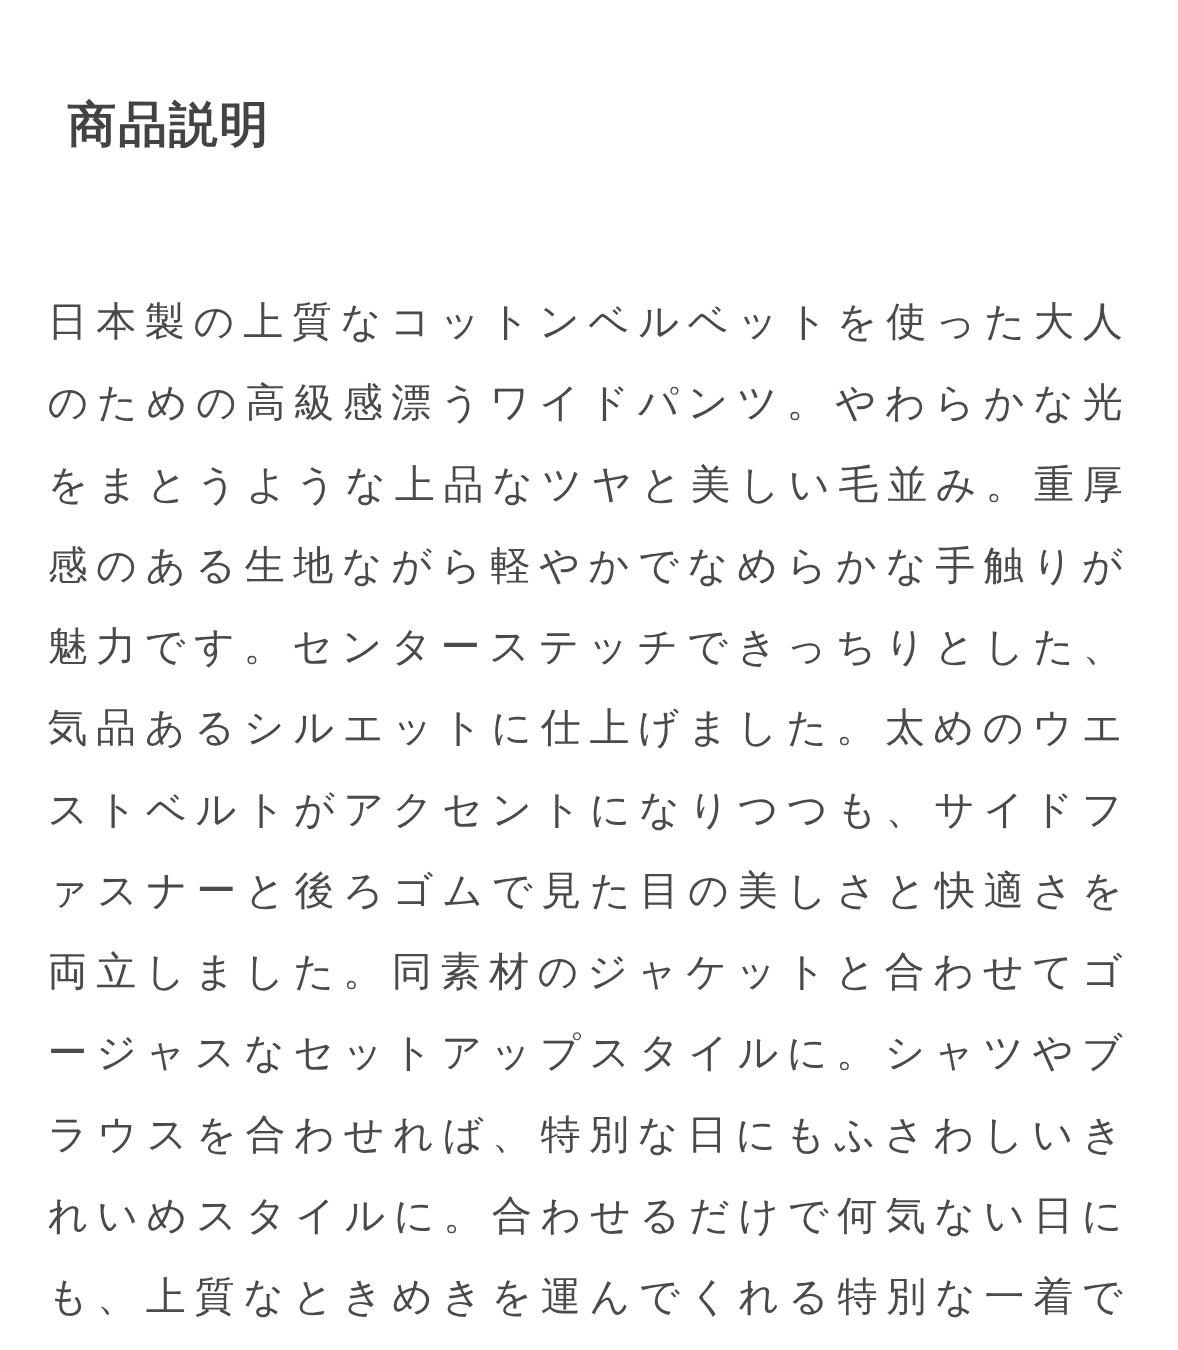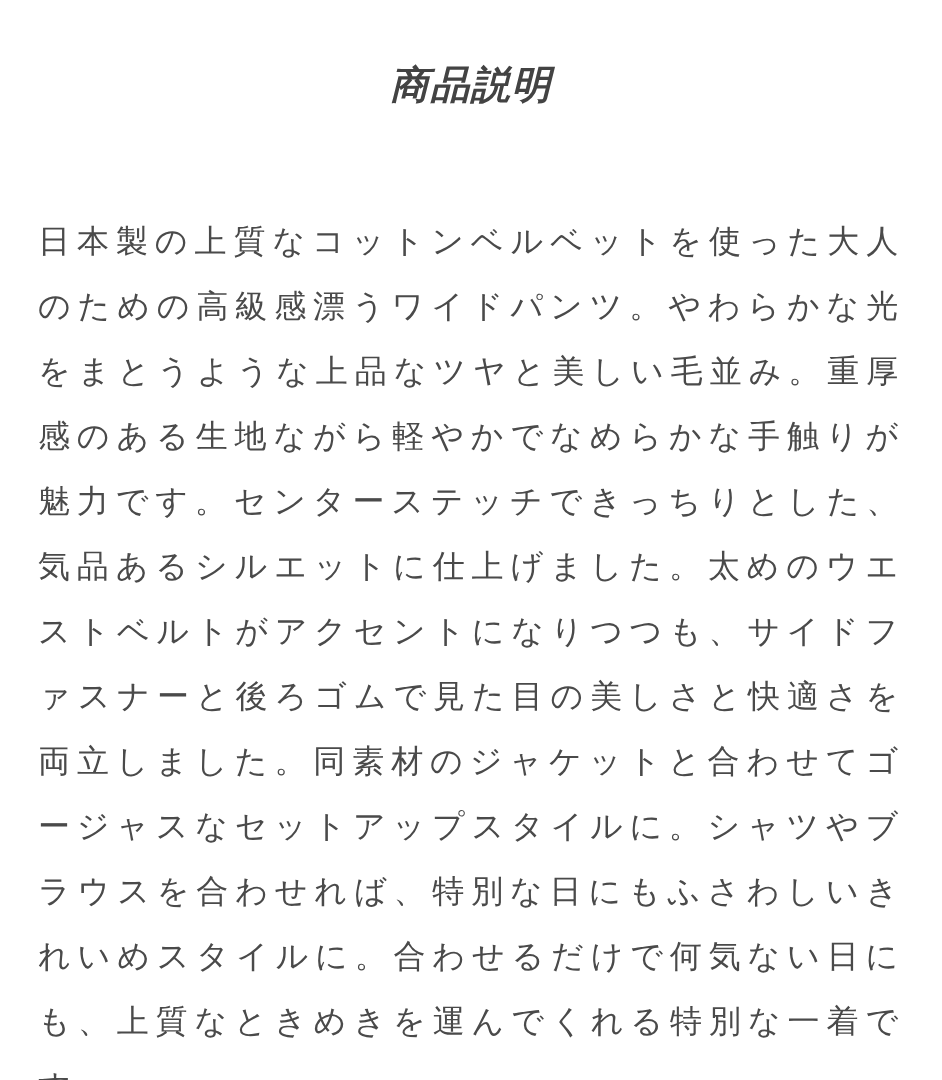--- a/index.html
+++ b/index.html
@@ -15,28 +15,26 @@
     -webkit-font-smoothing: antialiased;
   }
   .page {
     box-sizing: border-box;
     width: 942px;
     height: 1080px;
     padding: 62px 38px 0 38px;
     background: #ffffff;
   }
   .section-title {
-    margin: 0;
-    text-align: center;
+    margin: 16px;
     font-size: 39px;
     font-weight: 600;
     letter-spacing: 0.04em;
     color: #434343;
     line-height: 1.2;
-    font-style: italic;
   }
   .description {
     margin-top: 100px;
     font-size: 32px;
     font-weight: 400;
     color: #4a4a4a;
     line-height: 65px;
     letter-spacing: 0.18em;
     text-align: justify;
     text-justify: inter-character;

